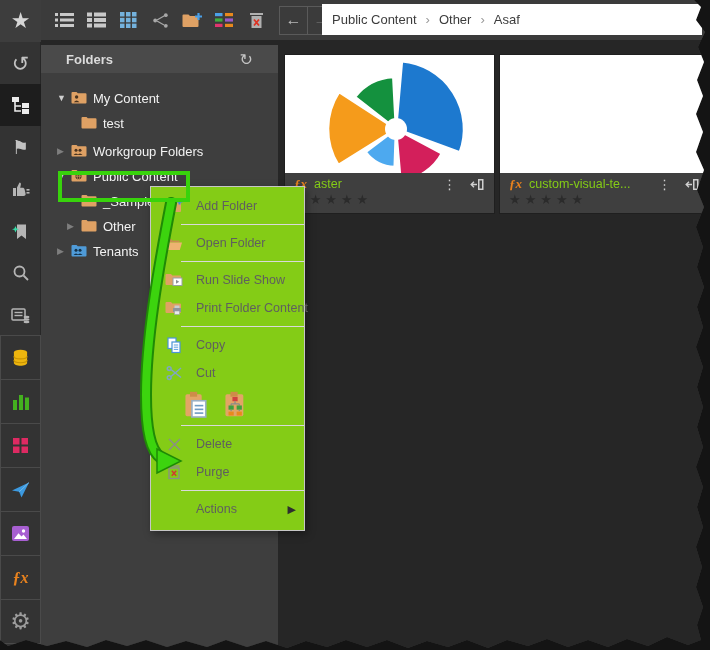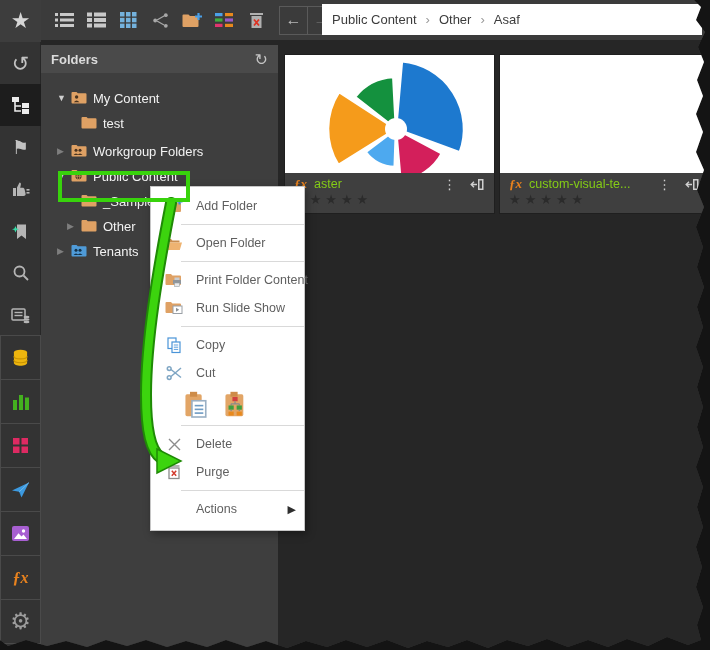--- a/index.html
+++ b/index.html
@@ -38,21 +38,21 @@
   .nav-btn.disabled { color:#6a6a6a; }
   #breadcrumb { position:absolute; left:281px; top:4px; right:8px; height:31px; background:#ffffff; display:flex; align-items:center; padding:0 10px; font-size:13px; color:#3c3c3c; }
   .bc-item { cursor:pointer; }
   .bc-sep { color:#9a9a9a; margin:0 9px; font-size:13px; }
 
   
   #main { position:absolute; left:41px; top:40px; width:669px; height:610px; background:#262626; }
 
   
   #folders-panel { position:absolute; left:0; top:5px; width:237px; height:605px; background:#3e3e3e; }
-  #folders-header { height:28px; background:#4a4a4a; display:flex; align-items:center; padding:0 10px; }
+  #folders-header { height:28px; background:#4a4a4a; display:flex; align-items:center; padding:0 25px; }
   #folders-title { font-size:13px; font-weight:bold; color:#dcdcdc; flex:1; }
   #refresh-btn { color:#c4c4c4; font-size:16px; cursor:pointer; }
   .tree { padding-top:12px; }
   .tree-row { height:25px; display:flex; align-items:center; font-size:13px; color:#f2f2f2; cursor:pointer; white-space:nowrap; }
   .tree-row.lvl0 { padding-left:16px; }
   .tree-row.lvl1 { padding-left:26px; }
   .tw { width:14px; font-size:9px; color:#cfcfcf; flex:0 0 14px; }
   .tw.closed { color:#7e7e7e; }
   .t-ic { margin-right:6px; display:flex; }
   .t-label { padding-top:1px; }
@@ -64,21 +64,21 @@
   .thumb { height:118px; background:#ffffff; display:flex; align-items:center; justify-content:center; overflow:hidden; }
   .card-footer { height:40px; padding:3px 9px 0 9px; }
   .cf-row1 { display:flex; align-items:center; }
   .fx-badge { color:#e8821e; font-style:italic; font-weight:bold; font-size:13px; font-family:"Liberation Serif", serif; margin-right:7px; }
   .card-title { color:#84cc16; font-size:12.5px; flex:1; overflow:hidden; white-space:nowrap; text-overflow:ellipsis; }
   .more-btn { color:#cfcfcf; font-size:13px; padding:0 6px; cursor:pointer; }
   .export-btn { margin-left:8px; cursor:pointer; display:flex; }
   .stars { font-size:13px; letter-spacing:4px; color:#2b2b2b; line-height:15px; cursor:pointer; }
 
   
-  #context-menu { position:absolute; left:150px; top:186px; width:155px; background:#ffffff; border:1px solid #c6c6c6; box-shadow:2px 3px 8px rgba(0,0,0,.35); z-index:40; padding:5px 0 7px 0; }
+  #context-menu { position:absolute; left:150px; top:186px; width:155px; background:#84cc16; border:1px solid #c6c6c6; box-shadow:2px 3px 8px rgba(0,0,0,.35); z-index:40; padding:5px 0 7px 0; }
   .mi { height:28px; display:flex; align-items:center; padding-left:14px; font-size:12.5px; color:#5f5f5f; cursor:pointer; }
   .mi-ic { width:18px; height:17px; margin-right:13px; display:flex; align-items:center; justify-content:center; flex:0 0 18px; }
   .mi-label { white-space:nowrap; }
   .msep { height:1px; background:#d9d9d9; margin:4px 0 4px 30px; }
   .paste-row { height:34px; display:flex; align-items:center; padding-left:32px; gap:14px; }
   .paste-btn { width:26px; height:28px; display:flex; align-items:center; justify-content:center; cursor:pointer; }
   .mi-caret { margin-left:auto; margin-right:8px; color:#2e2e2e; font-size:11px; }
 
   
   #annotations { position:absolute; left:0; top:0; width:710px; height:650px; z-index:60; pointer-events:none; }
@@ -437,37 +437,37 @@
       <span class="mi-label">Open Folder</span>
     </div>
 
 
     <div class="msep"></div>
 
     <div class="mi">
       <span class="mi-ic">
         <svg width="18" height="16" viewBox="0 0 18 16">
           <path d="M0.5 3 q0-1 1-1 h4.5 l1.4 1.5 h7.6 q1 0 1 1 v7.5 q0 1-1 1 h-13.5 q-1 0-1-1 Z" fill="#dfa164"></path>
+          <rect x="8" y="6" width="9" height="7.5" fill="#ffffff" stroke="#9aa0a6"></rect>
+          <polygon points="11,7.8 11,11.8 14.2,9.8" fill="#8a9096"></polygon>
+        </svg>
+      </span>
+      <span class="mi-label">Run Slide Show</span>
+    </div>
+
+    <div class="mi">
+      <span class="mi-ic">
+        <svg width="18" height="16" viewBox="0 0 18 16">
+          <path d="M0.5 3 q0-1 1-1 h4.5 l1.4 1.5 h7.6 q1 0 1 1 v7.5 q0 1-1 1 h-13.5 q-1 0-1-1 Z" fill="#dfa164"></path>
           <rect x="9.5" y="5.5" width="5" height="2.5" fill="#c9cdd1"></rect>
           <rect x="8" y="8" width="8" height="4" fill="#8f959b"></rect>
           <rect x="9.5" y="11" width="5" height="3.5" fill="#e8eaec" stroke="#9aa0a6" stroke-width="0.6"></rect>
         </svg>
       </span>
       <span class="mi-label">Print Folder Content</span>
-    </div>
-
-    <div class="mi">
-      <span class="mi-ic">
-        <svg width="18" height="16" viewBox="0 0 18 16">
-          <path d="M0.5 3 q0-1 1-1 h4.5 l1.4 1.5 h7.6 q1 0 1 1 v7.5 q0 1-1 1 h-13.5 q-1 0-1-1 Z" fill="#dfa164"></path>
-          <rect x="8" y="6" width="9" height="7.5" fill="#ffffff" stroke="#9aa0a6"></rect>
-          <polygon points="11,7.8 11,11.8 14.2,9.8" fill="#8a9096"></polygon>
-        </svg>
-      </span>
-      <span class="mi-label">Run Slide Show</span>
     </div>
 
     <div class="msep"></div>
 
     <div class="mi">
       <span class="mi-ic">
         <svg width="16" height="17" viewBox="0 0 16 17">
           <rect x="2" y="1" width="8" height="10.5" fill="#ffffff" stroke="#4a94d8" stroke-width="1.2"></rect>
           <rect x="6" y="5" width="8" height="10.5" fill="#ffffff" stroke="#4a94d8" stroke-width="1.2"></rect>
           <line x1="7.8" y1="8" x2="12.2" y2="8" stroke="#4a94d8" stroke-width="0.9"></line>

